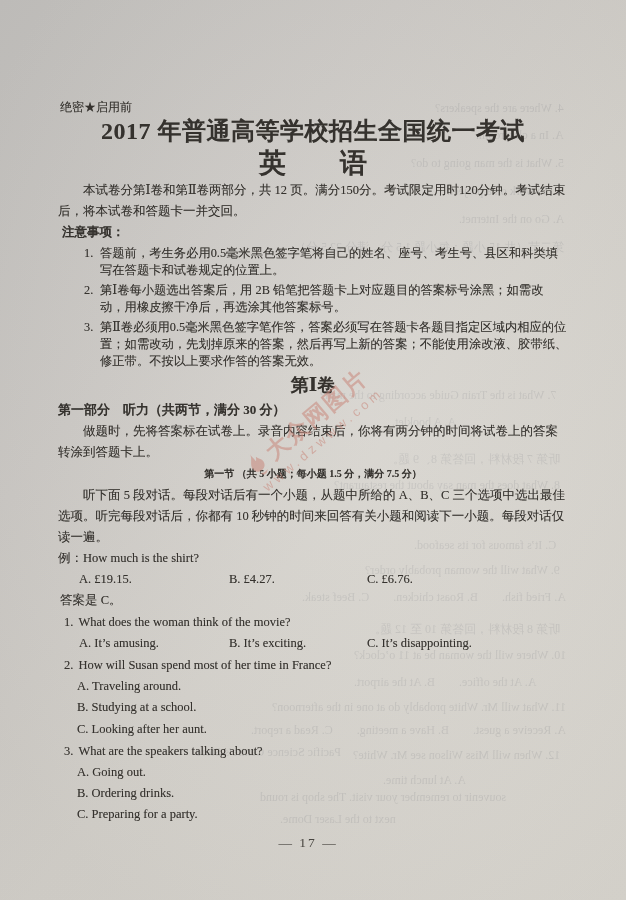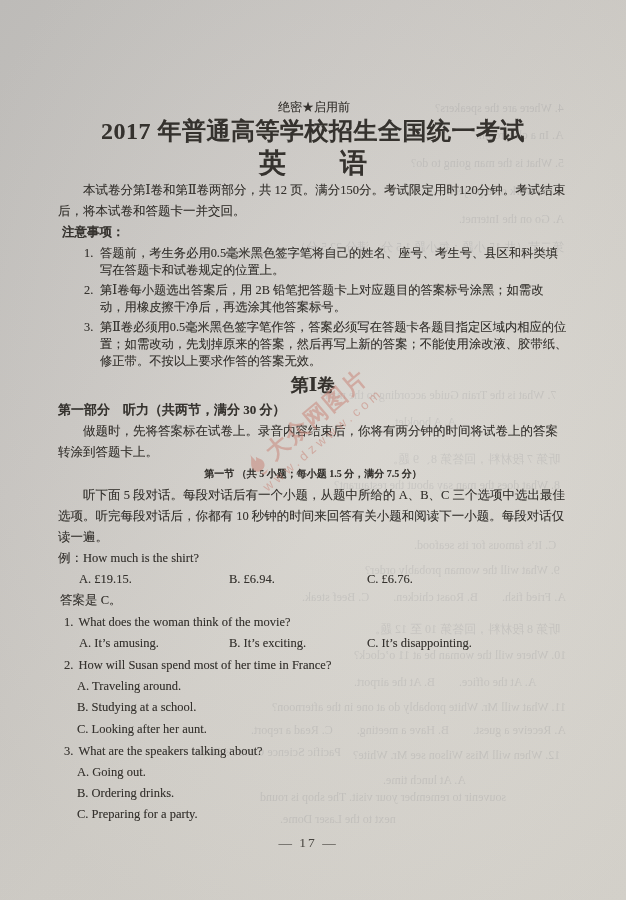--- a/index.html
+++ b/index.html
@@ -6,21 +6,21 @@
   body{
     width:626px;height:900px;position:relative;overflow:hidden;
     background:linear-gradient(128deg,#c5c3c0 0%,#cecbc7 30%,#d6d3cd 55%,#dcd9d2 100%);
     font-family:"Liberation Serif","DejaVu Serif",serif;
     color:#35322e;
   }
   .vignette{position:absolute;inset:0;pointer-events:none;
     background:radial-gradient(ellipse at 58% 45%,rgba(255,255,255,0.10),rgba(40,38,35,0.05) 85%);}
   .content{position:absolute;inset:0;padding:100px 58px 0 58px;box-sizing:border-box;
     text-shadow:0 0 .6px rgba(56,52,48,.38);}
-  .classification{font-size:12px;line-height:14px;margin:0 0 2px 2px;text-align:center;}
+  .classification{font-size:12px;line-height:14px;margin:0 0 2px 2px;}
   .exam-title{font-size:24px;line-height:22px;font-weight:bold;text-align:center;margin:6px 0 0;letter-spacing:.5px;}
   .subject-title{font-size:27px;line-height:30px;font-weight:bold;text-align:center;margin:6px 0 2px;}
   .body-p{font-size:12.5px;line-height:21px;margin:0;}
   .indent{text-indent:2em;}
   .intro{margin-top:2px;}
   .notes-title{font-size:12.5px;font-weight:bold;line-height:19px;margin-left:4px;margin-top:1px;}
   .note-item{display:flex;font-size:12.3px;line-height:17px;margin-top:3px;}
   .note-num{flex:none;width:16px;margin-left:26px;}
   .note-text{flex:1;}
   .volume-title{font-size:18px;line-height:24px;font-weight:bold;text-align:center;margin:3px 0 0;}
@@ -106,21 +106,21 @@
   <p class="body-p indent">做题时，先将答案标在试卷上。录音内容结束后，你将有两分钟的时间将试卷上的答案转涂到答题卡上。</p>
 
   <div class="section-heading">第一节 （共 5 小题；每小题 1.5 分，满分 7.5 分）</div>
   <p class="body-p indent">听下面 5 段对话。每段对话后有一个小题，从题中所给的 A、B、C 三个选项中选出最佳选项。听完每段对话后，你都有 10 秒钟的时间来回答有关小题和阅读下一小题。每段对话仅读一遍。</p>
 
   <div class="example-line">
     <span>例：</span><span>How much is the shirt?</span>
   </div>
   <div class="options-row">
     <span>A. £19.15.</span>
-    <span>B. £6.94.</span>
+    <span>B. £4.27.</span>
     <span>C. £6.76.</span>
   </div>
   <div class="answer-line">答案是 C。</div>
 
   <div class="question-line">
     <span class="q-num">1.</span><span>What does the woman think of the movie?</span>
   </div>
   <div class="options-row">
     <span>A. It’s amusing.</span>
     <span>B. It’s exciting.</span>

